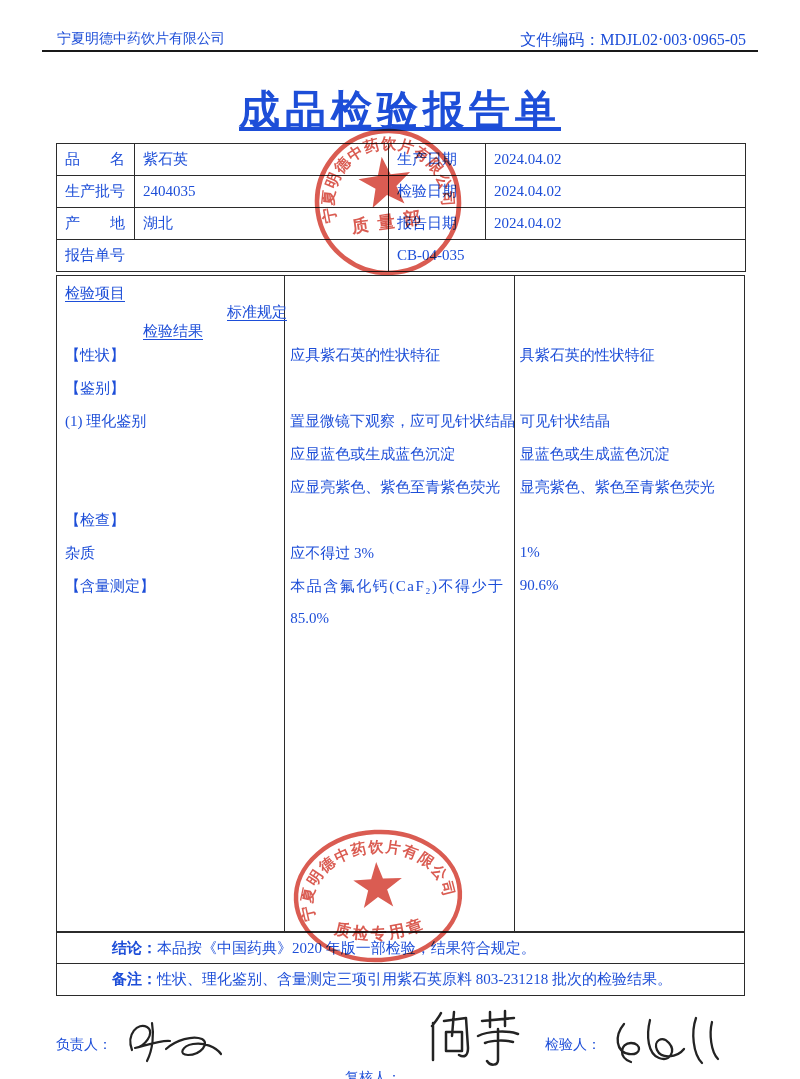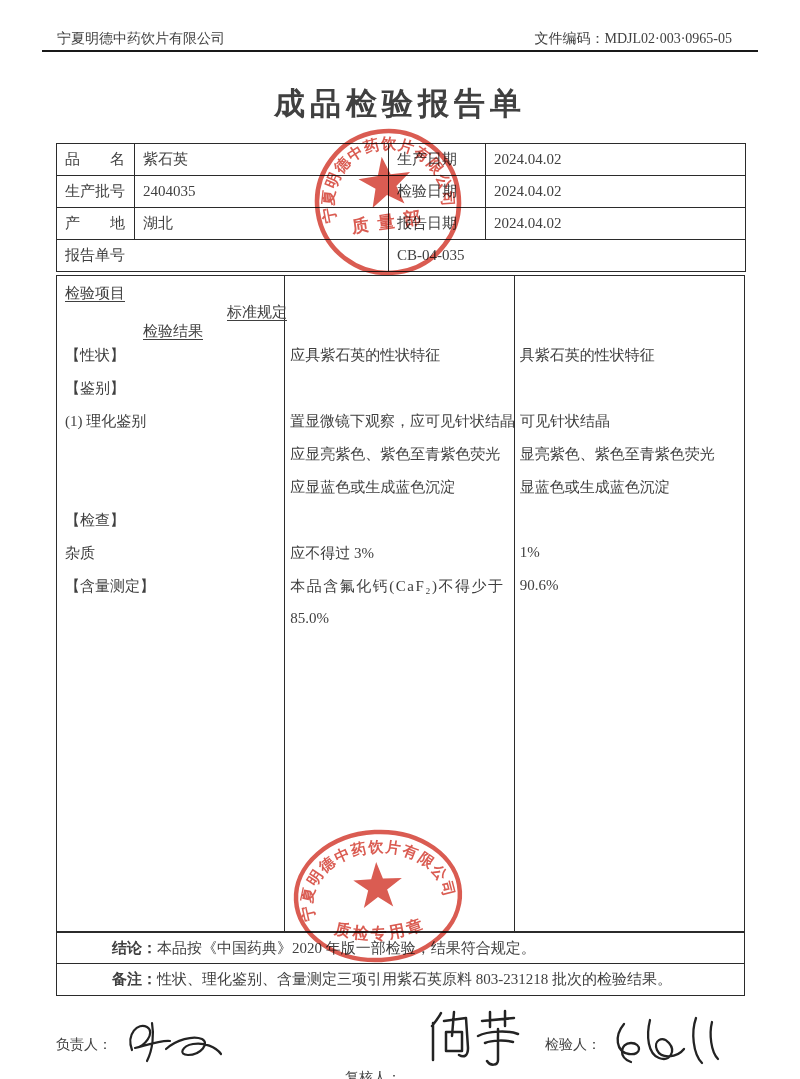--- a/index.html
+++ b/index.html
@@ -1,26 +1,26 @@
 <!DOCTYPE html>
 <html><head>
 <meta charset="utf-8">
 <style>
   * { margin:0; padding:0; box-sizing:border-box; }
   html,body { background:#ffffff; }
   .page {
     position:relative; width:800px; height:1079px; background:#ffffff;
-    font-family:"Liberation Serif","DejaVu Serif",serif; color:#404040; overflow:hidden;
+    font-family:"Liberation Serif","DejaVu Serif",serif; color:#1d4ed8; overflow:hidden;
   }
   
   .hdr-company { position:absolute; left:57px; top:30px; font-size:14px; }
-  .hdr-code    { position:absolute; right:68px; top:30px; font-size:14px; }
+  .hdr-code    { position:absolute; right:54px; top:30px; font-size:16px; }
   .rule { position:absolute; left:42px; right:42px; top:50px; height:2px; background:#191919; }
   .title { position:absolute; left:0; right:0; top:83px; text-align:center;
-           font-size:31px; font-weight:bold; letter-spacing:5px; }
+           font-size:41px; font-weight:bold; letter-spacing:5px;text-decoration:underline; }
   
   table.info { position:absolute; left:56px; top:143px; width:689px;
                border-collapse:collapse; font-size:15px; table-layout:fixed; }
   table.info td { border:1px solid #2b2b2b; height:32px; padding:0 0 0 8px; white-space:nowrap; }
   
   .insp { position:absolute; left:56px; top:275px; width:689px; height:657px;
           border:1px solid #2b2b2b; font-size:15px; }
   .insp .vline { position:absolute; top:0; bottom:0; width:1px; background:#2b2b2b; }
   .v1 { left:227px; } .v2 { left:457px; }
   .insp-head { position:absolute; top:8px; left:0; right:0; display:flex;flex-direction:column; }
@@ -117,27 +117,27 @@
           <div class="c2"></div>
           <div class="c3"></div>
         </div>
       <div class="iline">
           <div class="c1">(1) 理化鉴别</div>
           <div class="c2">置显微镜下观察，应可见针状结晶</div>
           <div class="c3">可见针状结晶</div>
         </div>
       <div class="iline">
           <div class="c1"></div>
+          <div class="c2">应显蓝色或生成蓝色沉淀</div>
+          <div class="c3">显蓝色或生成蓝色沉淀</div>
+        </div>
+      <div class="iline">
+          <div class="c1"></div>
           <div class="c2">应显亮紫色、紫色至青紫色荧光</div>
           <div class="c3">显亮紫色、紫色至青紫色荧光</div>
-        </div>
-      <div class="iline">
-          <div class="c1"></div>
-          <div class="c2">应显蓝色或生成蓝色沉淀</div>
-          <div class="c3">显蓝色或生成蓝色沉淀</div>
         </div>
       <div class="iline">
           <div class="c1">【检查】</div>
           <div class="c2"></div>
           <div class="c3"></div>
         </div>
       <div class="iline">
           <div class="c1">杂质</div>
           <div class="c2">应不得过 3%</div>
           <div class="c3">1%</div>

